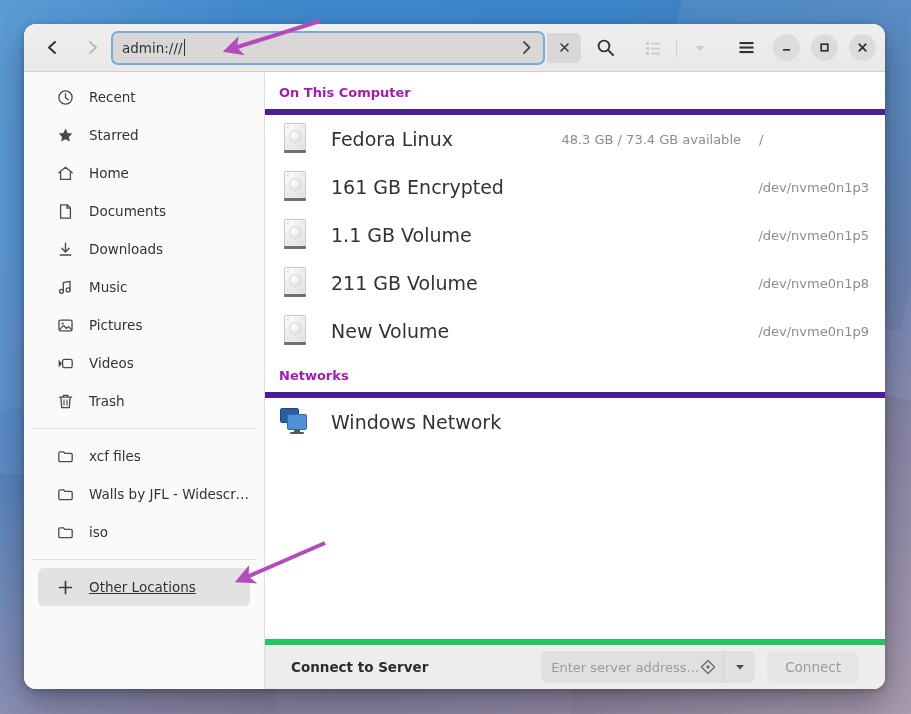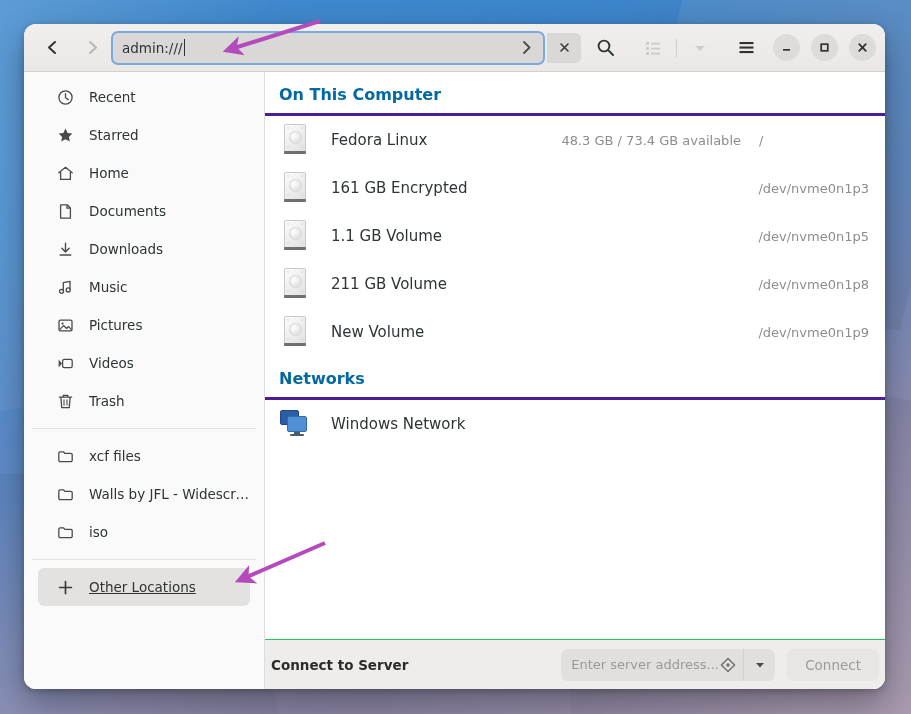--- a/index.html
+++ b/index.html
@@ -135,30 +135,30 @@
     font-size: 13.5px;
     white-space: nowrap; overflow: hidden; text-overflow: ellipsis;
   }
   .side-sep { height: 1px; background: #e4e3e1; margin: 8px 8px 8px 8px; }
   .side-spacer { flex: 1; }
 
   
   #content { flex: 1; display: flex; flex-direction: column; min-width: 0; background:#fff; }
   #list-area { flex: 1; overflow: hidden; }
   .group-head {
-    font-size: 16px; font-weight: bold; color: #0369a1;
+    font-size: 13px; font-weight: bold; color: #a21caf;
     padding: 13px 0 9px 14px;
-    border-bottom: 3px solid #4c1d95;
+    border-bottom: 6px solid #4c1d95;
   }
   .row {
     height: 48px; display: flex; align-items: center;
     padding-left: 14px; padding-right: 16px;
   }
   .row-icon { width: 32px; flex: 0 0 32px; display:flex; align-items:center; justify-content:center; margin-right: 20px; }
-  .row-name { font-size: 15px; color: #2e3436; flex: 0 0 auto; }
+  .row-name { font-size: 19px; color: #2e3436; flex: 0 0 auto; }
   .row-spacer { flex: 1; }
   .row-free { font-size: 13px; color: #8d8d8d; margin-right: 18px; margin-left: 48px; }
   .row-dev { font-size: 13px; color: #8d8d8d; text-align: right; min-width: 106px; }
 
   
   .hdd { width: 26px; height: 32px; position: relative; }
   .hdd .case {
     position:absolute; left:2px; top:0; width:22px; height:28px;
     background: linear-gradient(135deg,#fdfdfd 0%,#efefef 45%,#e2e2e2 100%);
     border: 1px solid #c9c9c9; border-radius: 2px;
@@ -189,23 +189,23 @@
     position:absolute; left:14px; top:22px; width:6px; height:3px; background:#4a5a6a;
   }
   .neticon .foot {
     position:absolute; left:10px; top:24px; width:14px; height:2px; background:#4a5a6a; border-radius:1px;
   }
 
   
   #connect-bar {
     flex: 0 0 50px; height: 50px;
     background: #eeedec;
-    border-top: 1px solid #22c55e;
+    border-top: 6px solid #22c55e;
     display: flex; align-items: center;
-    padding: 0 6px;
+    padding: 0 26px;
   }
   #connect-label { font-size: 13.5px; font-weight: bold; color: #2b2b2b; }
   #connect-controls { margin-left: auto; display: flex; align-items: center; }
   #server-entry {
     width: 182px; height: 32px;
     background: #e1e0de; border-radius: 6px 0 0 6px;
     display: flex; align-items: center; padding: 0 6px 0 10px;
   }
   #server-placeholder { font-size: 13px; color: #9a9a9a; flex: 1; white-space: nowrap; }
   #help-btn { width: 22px; display:flex; align-items:center; justify-content:center; }

